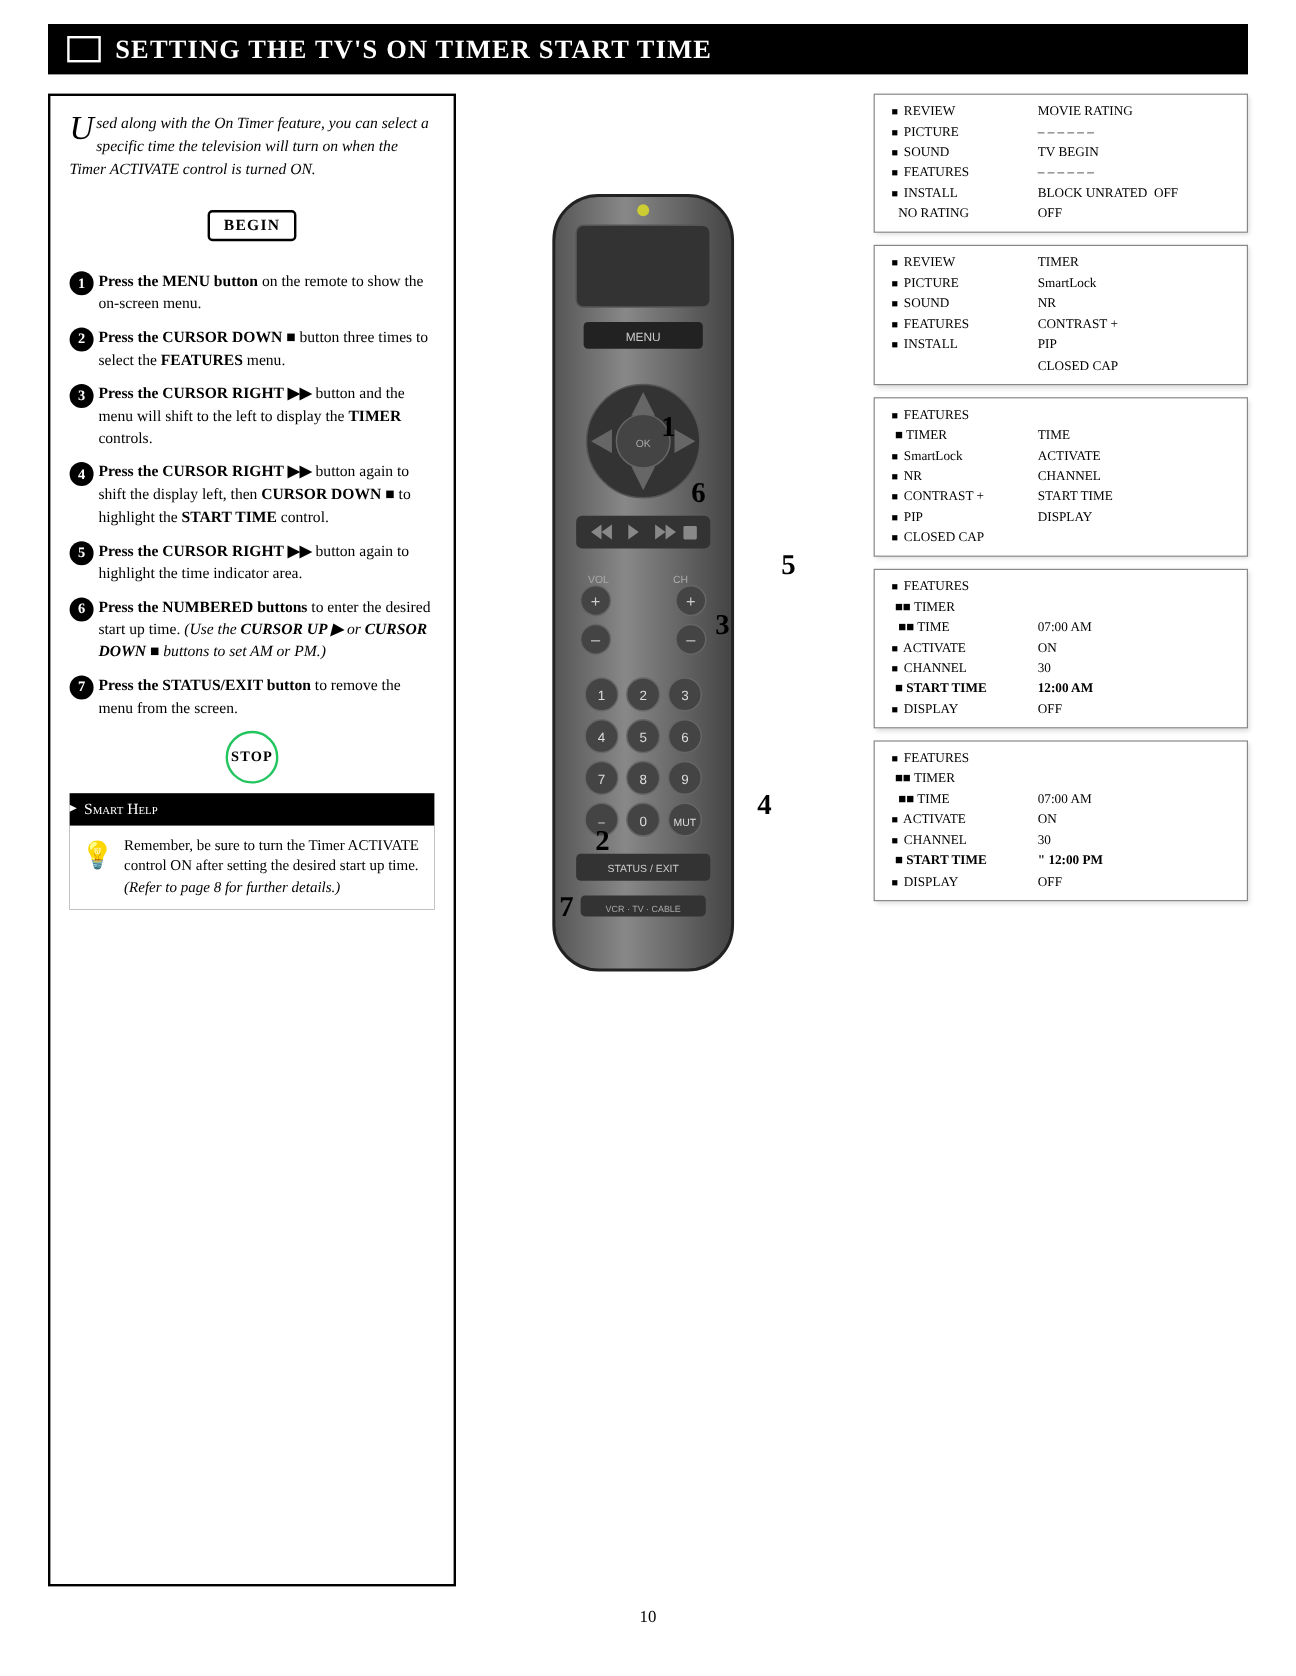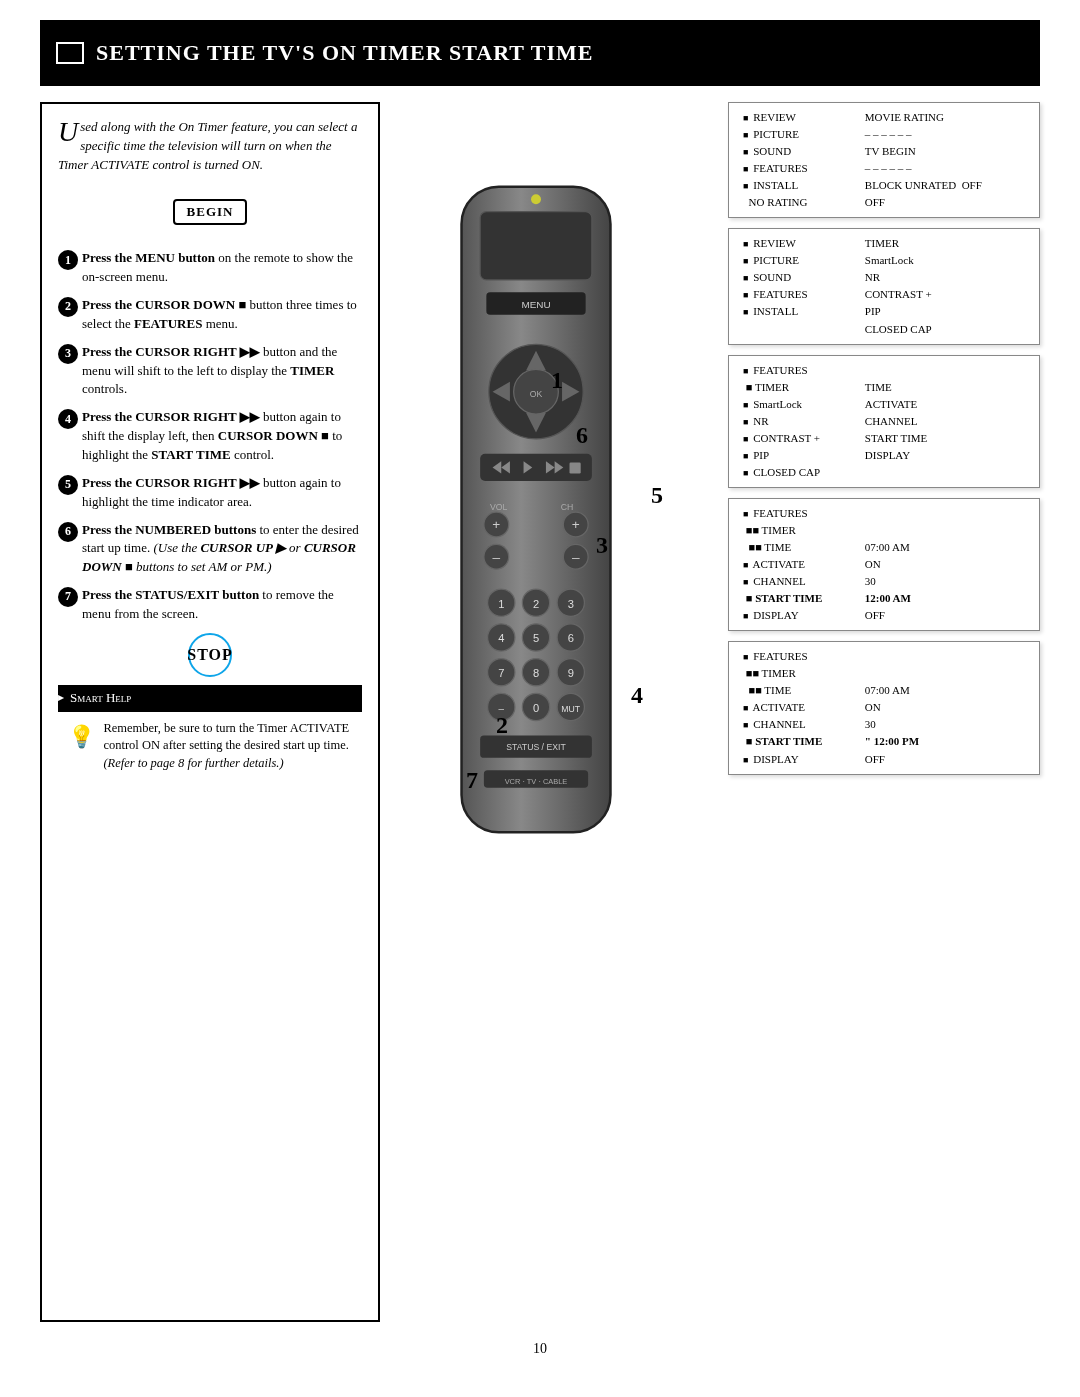--- a/index.html
+++ b/index.html
@@ -14,21 +14,21 @@
       padding: 20px 40px 40px 40px;
     }
 
     
     .title-bar {
       background: #000;
       color: #fff;
       width: 100%;
       display: flex;
       align-items: center;
-      padding: 20px 16px;
+      padding: 8px 16px;
       margin-bottom: 16px;
     }
     .title-bar .tv-icon {
       border: 2px solid #fff;
       width: 28px;
       height: 22px;
       margin-right: 12px;
       display: inline-block;
       flex-shrink: 0;
     }
@@ -121,28 +121,28 @@
     .step-text i {
       font-style: italic;
     }
 
     .stop-box {
       display: flex;
       justify-content: center;
       margin: 8px 0;
     }
     .stop-badge {
-      border: 2px solid #0ea5e9;
+      border: 2px solid #22c55e;
       border-radius: 50%;
       width: 44px;
       height: 44px;
       display: flex;
       align-items: center;
       justify-content: center;
-      font-size: 16px;
+      font-size: 12px;
       font-weight: bold;
       letter-spacing: 1px;
       text-transform: uppercase;
     }
 
     
     .smart-help {
       background: #000;
       color: #fff;
       margin-top: 8px;

